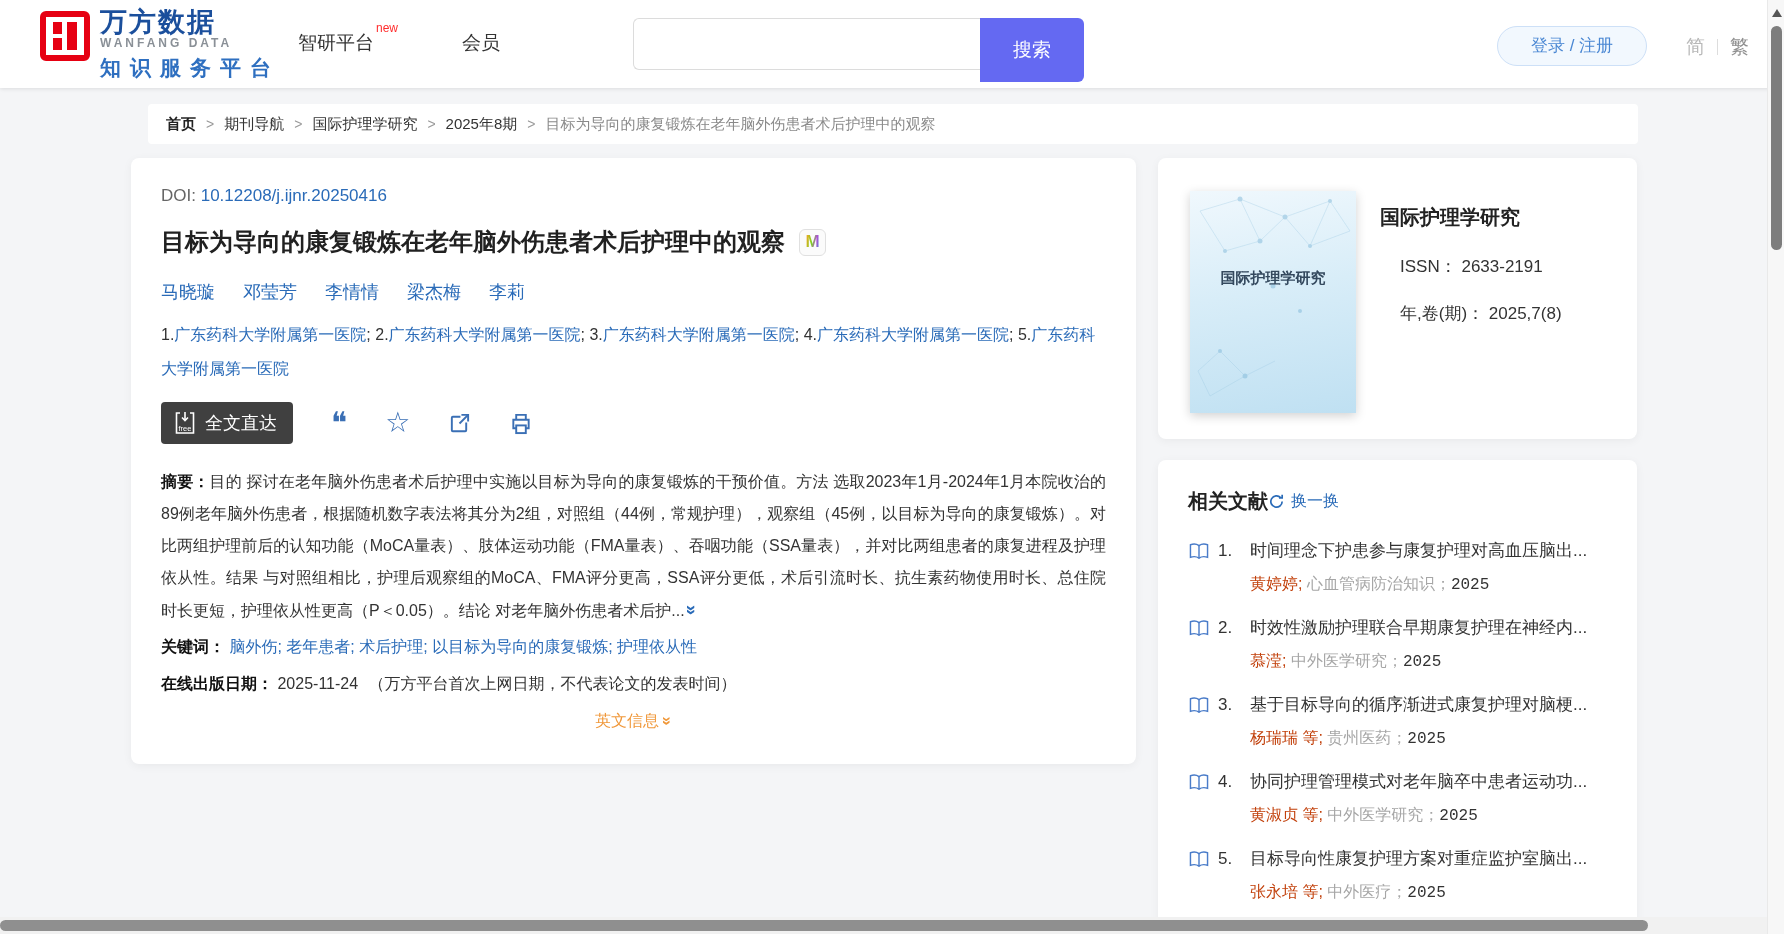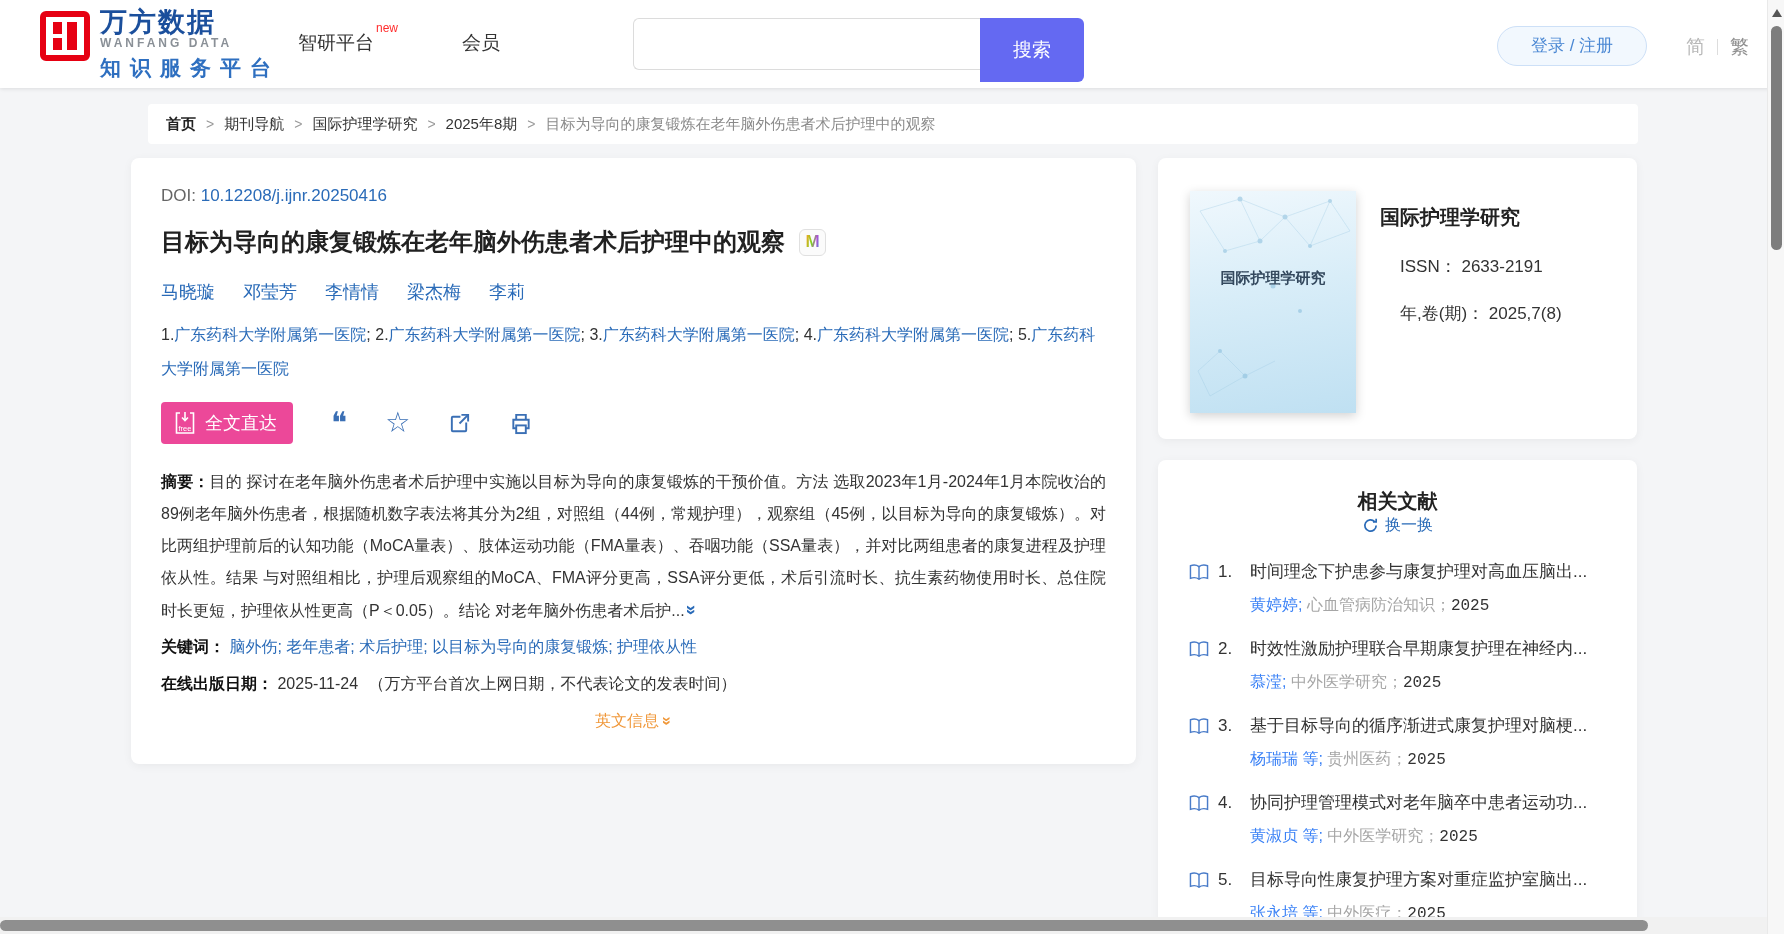--- a/index.html
+++ b/index.html
@@ -54,21 +54,21 @@
              background-image:none; }
   .m-badge span { background:linear-gradient(100deg,#f5a623 10%,#7ed321 45%,#b04fd6 70%,#4a90d2 95%);
                   -webkit-background-clip:text; background-clip:text; color:transparent; }
   .authors-row { margin-top:22px; display:flex; gap:28px; font-size:18px; }
   .author-link { color:#2a6bb8; cursor:pointer; }
   .affil-row { margin-top:14px; font-size:16px; line-height:34px; color:#333; max-width:950px; }
   .affil-num { color:#333; }
   .affil-name { color:#2a6bb8; cursor:pointer; }
   .affil:not(:last-child)::after { content:"; "; color:#333; }
   .toolbar { margin-top:16px; display:flex; align-items:center; }
-  .fulltext-btn { display:flex; align-items:center; gap:8px; background:#ec4899; border:none; color:#fff;
+  .fulltext-btn { display:flex; align-items:center; gap:8px; background:#404040; border:none; color:#fff;
                   font-size:18px; padding:6px 16px 6px 12px; height:42px; border-radius:4px; cursor:pointer; }
   .tool-icon { margin-left:38px; color:#3a6fb5; cursor:pointer; display:flex; align-items:center; }
   .quote-glyph { font-size:30px; line-height:22px; }
   .star-glyph { font-size:28px; line-height:24px; }
   .abstract { margin-top:22px; font-size:16px; line-height:32px; color:#333; text-align:justify; }
   .abstract b { color:#111; }
   .chev-double { display:inline-block; transform:rotate(90deg); color:#2a6bb8; font-size:18px;
                  font-weight:bold; cursor:pointer; margin-left:2px; }
   .keywords-row { margin-top:10px; font-size:16px; color:#333; }
   .keywords-row b { color:#111; }
@@ -90,32 +90,32 @@
            box-shadow:0 3px 10px rgba(0,0,0,.18); display:flex; justify-content:center; }
   .cover-net { position:absolute; inset:0; opacity:.5; }
   .cover-text { position:relative; margin-top:78px; font-size:15px; font-weight:bold; color:#34495e; }
   .journal-info { position:absolute; left:222px; top:46px; }
   .journal-name { font-size:20px; font-weight:bold; color:#222; cursor:pointer; }
   .journal-line { margin-top:24px; font-size:17px; color:#333;margin-left:20px; }
 
   
   .related-card { position:absolute; left:1158px; top:460px; width:479px; height:520px; background:#fff;
                   border-radius:8px; box-shadow:0 2px 10px rgba(0,0,0,.05); padding:28px 30px; }
-  .related-head { display:flex; justify-content:flex-start; align-items:center;flex-direction:column; }
+  .related-head { display:flex; justify-content:flex-start; align-items:center; }
   .related-title { font-size:20px; font-weight:bold; color:#222; }
   .refresh-link { display:flex; align-items:center; gap:6px; color:#2a6bb8; font-size:16px; cursor:pointer; }
   .related-list { margin-top:24px; }
   .rel-item { margin-bottom:21px; }
   .rel-top { display:flex; align-items:center; }
   .book-icon { width:22px; height:18px; flex:0 0 22px; }
   .rel-num { width:32px; margin-left:8px; font-size:17px; color:#333; }
   .rel-title { font-size:17px; color:#333; white-space:nowrap; overflow:hidden; text-overflow:ellipsis;
                max-width:355px; cursor:pointer; }
   .rel-sub { margin-left:62px; margin-top:12px; font-size:16px; }
-  .rel-authors { color:#3b82f6; cursor:pointer; }
+  .rel-authors { color:#c2410c; cursor:pointer; }
   .rel-source { color:#a6a6a6; cursor:pointer; }
   .rel-source::after { content:"；"; color:#a6a6a6; }
   .rel-year { color:#333;font-family:Liberation Mono, monospace; }
 
   
   .vscroll { position:absolute; right:0; top:0; width:17px; height:934px; background:#f7f7f7;
              border-left:1px solid #e9e9e9; z-index:20; }
   .vscroll-arrow { position:absolute; top:9px; left:4px; width:0; height:0;
                    border-left:5px solid transparent; border-right:5px solid transparent;
                    border-bottom:8px solid #555; cursor:pointer; }

